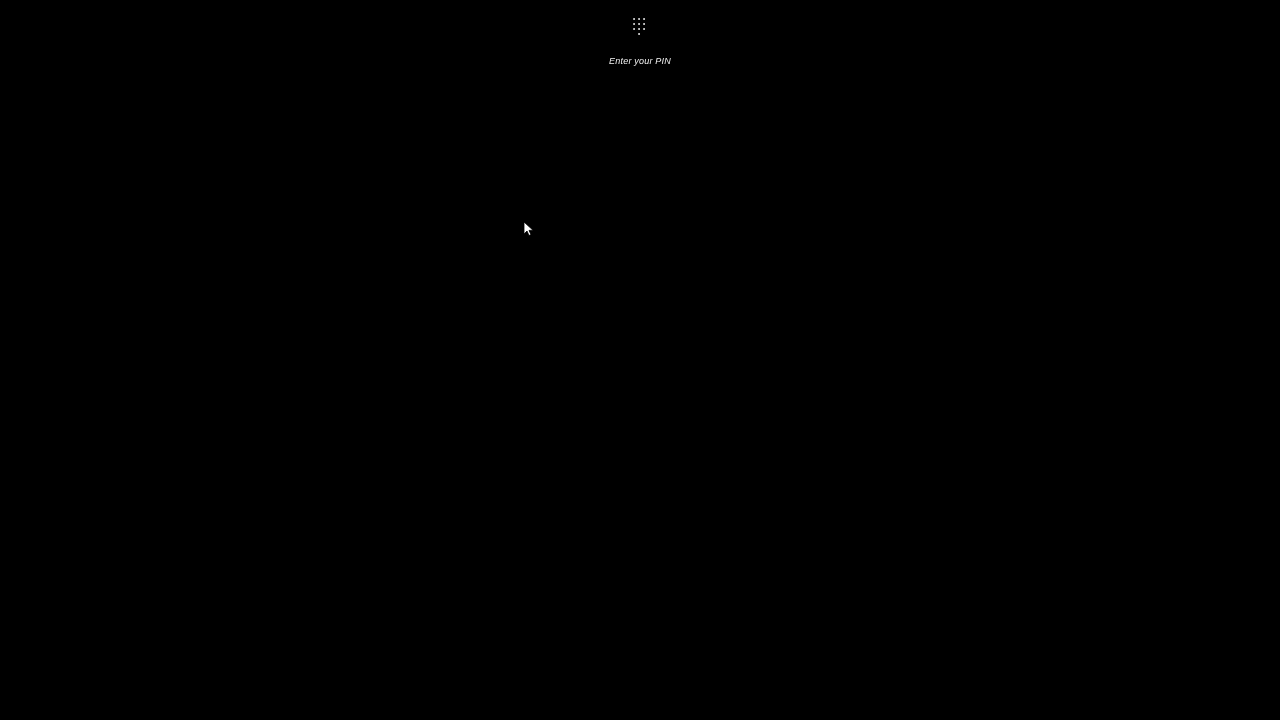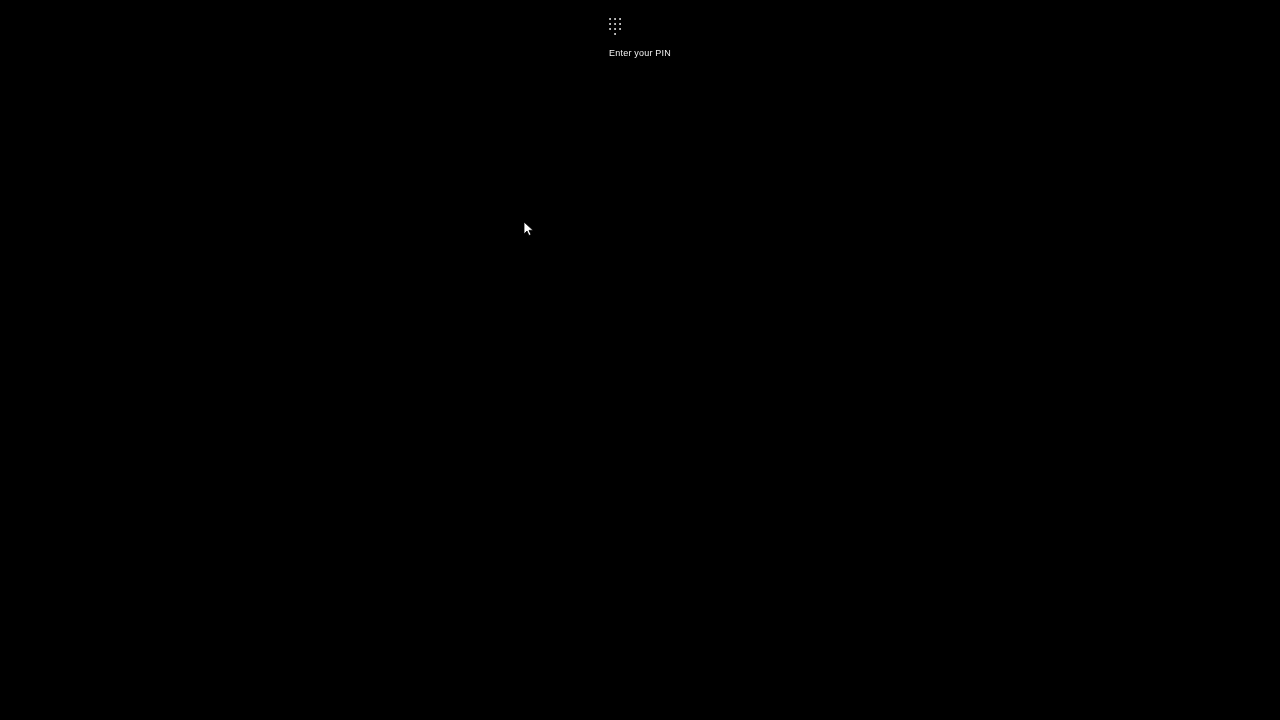--- a/index.html
+++ b/index.html
@@ -26,21 +26,23 @@
     background: #000000;
   }
 
   #pin-prompt {
     position: absolute;
     left: 50%;
     top: 18px;
     transform: translateX(-50%);
     display: flex;
     flex-direction: column;
-    gap: 12px;
+    align-items: center;
+    gap: 20px;
+    font-style: italic;
   }
 
   
   .keypad-icon {
     display: grid;
     grid-template-columns: repeat(3, 3px);
     grid-template-rows: repeat(4, 3px);
     gap: 2px 2px;
     width: 13px;
     height: 18px;

